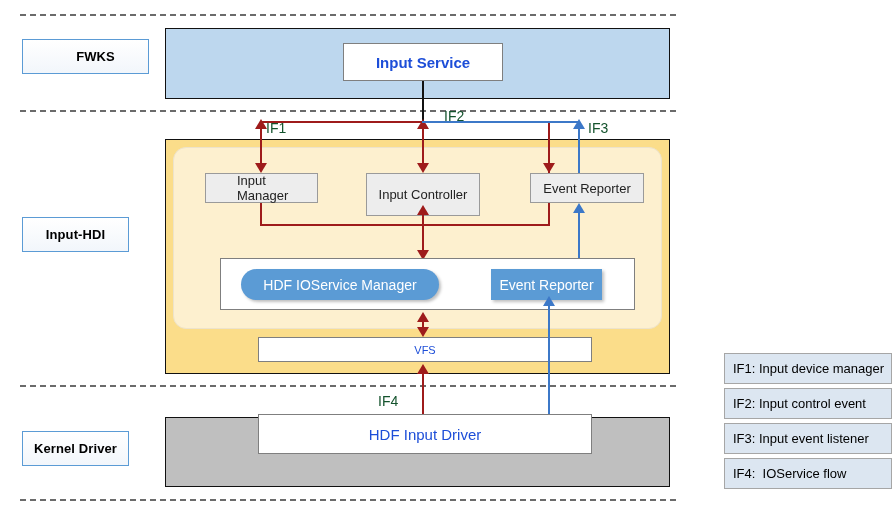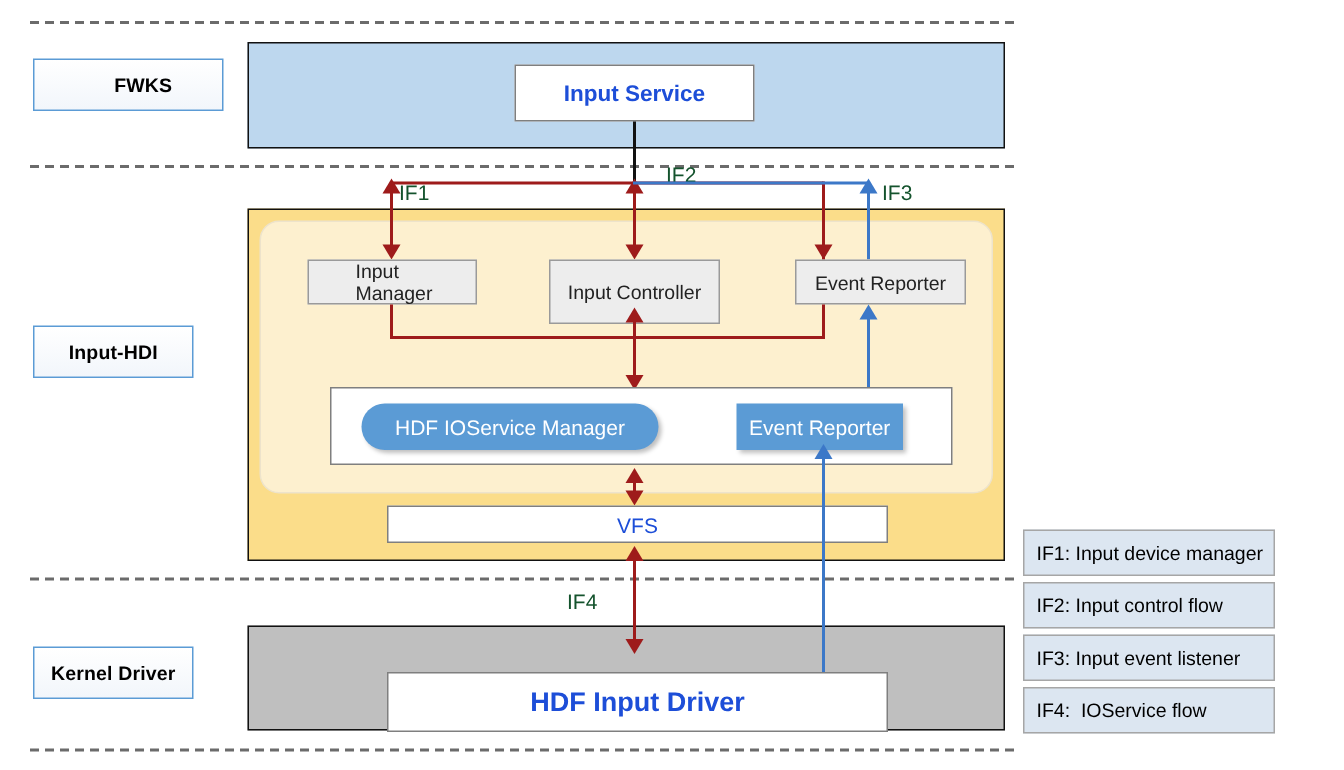--- a/index.html
+++ b/index.html
@@ -46,22 +46,22 @@
     color:#1d4ed8;
   }
   .gbox{
     position:absolute;box-sizing:border-box;
     background:#EDEDED;border:1px solid #9a9a9a;
     display:flex;align-items:center;justify-content:center;
     font-size:13px;color:#222;
   }
 
   #input-service{left:343px;top:43px;width:160px;height:38px;font-size:15px;font-weight:bold;}
-  #vfs-box{left:258px;top:337px;width:334px;height:25px;font-size:14px;}
-  #hdf-driver{left:258px;top:448px;width:334px;height:40px;font-size:18px;font-weight:bold;}
+  #vfs-box{left:258px;top:337px;width:334px;height:25px;font-size:11px;}
+  #hdf-driver{left:258px;top:414px;width:334px;height:40px;font-size:15px;font-weight:normal;}
 
   #input-manager{left:205px;top:173px;width:113px;height:30px;padding-left:31px;}
   #input-controller{left:366px;top:173px;width:114px;height:43px;}
   #input-reporter{left:530px;top:173px;width:114px;height:30px;}
 
   
   .white-holder{
     position:absolute;left:220px;top:258px;width:415px;height:52px;
     background:#ffffff;border:1px solid #7f7f7f;box-sizing:border-box;
   }
@@ -84,21 +84,21 @@
   .arrow{position:absolute;width:0;height:0;}
   .arr-up-red{border-left:6px solid transparent;border-right:6px solid transparent;border-bottom:10px solid #9E1B1B;}
   .arr-dn-red{border-left:6px solid transparent;border-right:6px solid transparent;border-top:10px solid #9E1B1B;}
   .arr-up-blue{border-left:6px solid transparent;border-right:6px solid transparent;border-bottom:10px solid #3C78C8;}
 
   
   .if-label{position:absolute;font-size:14px;color:#14532d;}
 
   
   .legend-item{
-    position:absolute;left:682px;width:168px;height:31px;box-sizing:border-box;
+    position:absolute;left:724px;width:168px;height:31px;box-sizing:border-box;
     background:#DCE6F1;border:1px solid #a6a6a6;
     display:flex;align-items:center;
     padding-left:8px;font-size:13px;color:#000;
     white-space:pre;
   }
 </style>
 </head>
 <body>
 
 <div class="sep" style="top:14px;"></div>
@@ -192,15 +192,15 @@
 <div class="if-label" style="left:378px;top:393px;">IF4</div>
 
 <div class="vline blue" style="left:548px;top:300px;height:148px;"></div>
 <div class="arrow arr-up-blue" style="left:543px;top:296px;"></div>
 
 <div class="wbox" id="hdf-driver">
     <span>HDF Input Driver</span>
   </div>
 
 <div class="legend-item" style="top:353px;"><span>IF1: Input device manager</span></div>
-<div class="legend-item" style="top:388px;"><span>IF2: Input control flow</span></div>
+<div class="legend-item" style="top:388px;"><span>IF2: Input control event</span></div>
 <div class="legend-item" style="top:423px;"><span>IF3: Input event listener</span></div>
 <div class="legend-item" style="top:458px;"><span>IF4:  IOService flow</span></div>
 
 </body></html>

